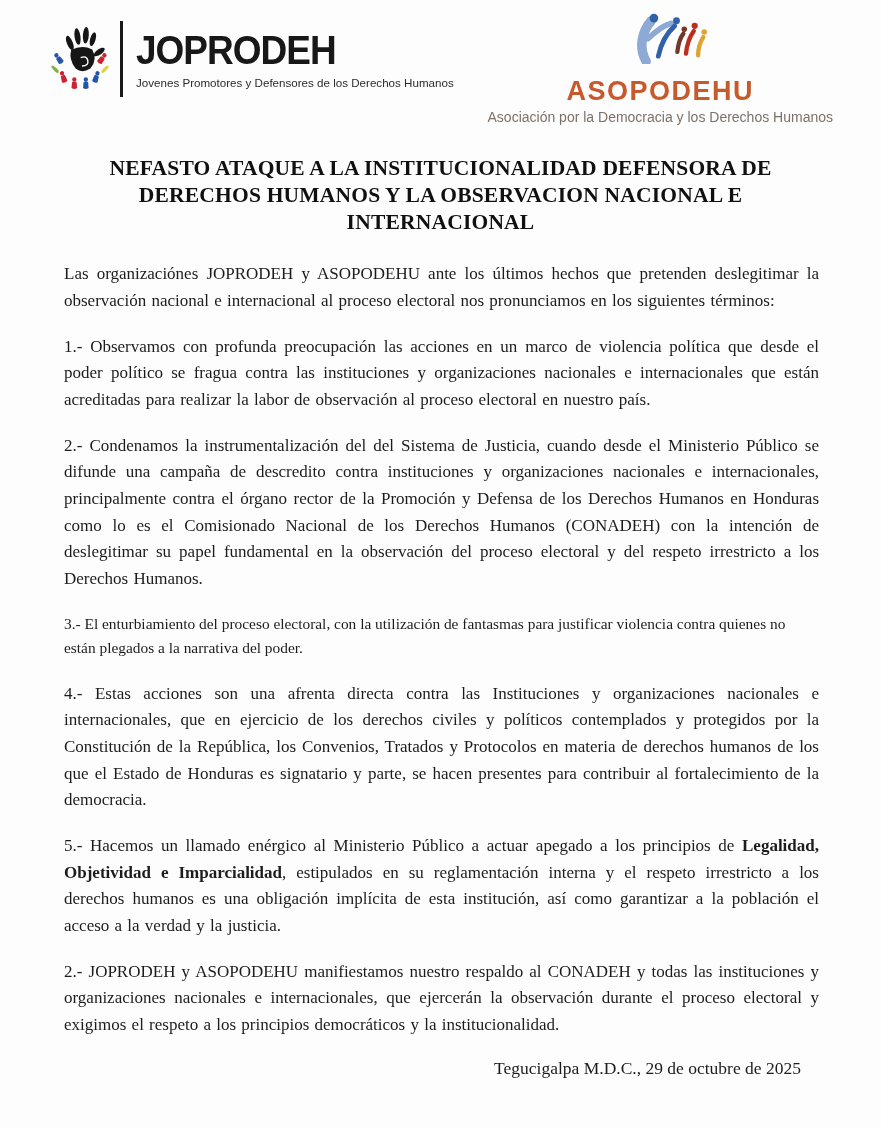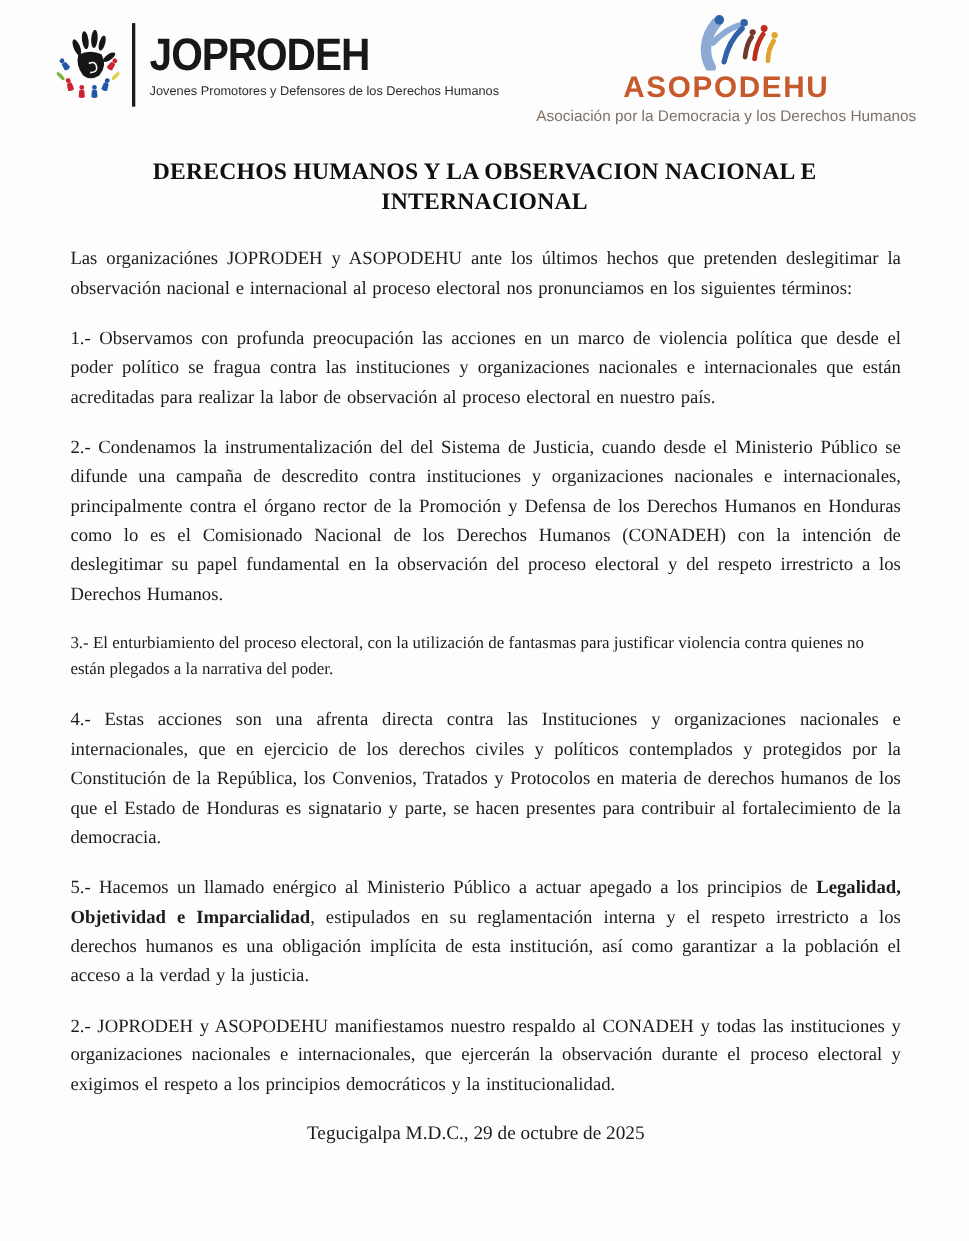--- a/index.html
+++ b/index.html
@@ -27,21 +27,21 @@
     transform:scaleY(1.12);transform-origin:left top;
   }
   .jop-tag{
     font-family:"Liberation Sans", sans-serif;font-size:11.6px;color:#2b2b2b;
     margin-top:10px;white-space:nowrap;
   }
   .aso{display:flex;flex-direction:column;align-items:center;margin-top:-4px;}
   .aso-icon{width:112px;height:52px;}
   .aso-name{
     font-family:"Liberation Sans", sans-serif;font-weight:700;font-size:27px;
-    line-height:1;color:var(--aso_name_orange);letter-spacing:1.5px;margin-top:2px;
+    line-height:1;color:var(--aso_name_orange);letter-spacing:1.5px;margin-top:14px;
   }
   .aso-tag{
     font-family:"Liberation Sans", sans-serif;font-size:14px;
     color:var(--aso_tagline_gray);margin-top:4px;white-space:nowrap;
   }
   
   .title{
     margin:30px 60px 0 60px;text-align:center;font-weight:bold;
     font-size:21.5px;line-height:1.26;color:#101010;letter-spacing:.2px;
   }
@@ -51,21 +51,21 @@
     font-size:17px;line-height:1.57;text-align:justify;margin:0 0 19px 0;
     word-spacing:1px;
   }
   .para.intro{margin-top:25px;}
   .para.small-left{
     font-size:15.4px;line-height:1.55;text-align:left;word-spacing:0;
     margin-bottom:21px;
   }
   .bold-inline{font-weight:bold;}
   .dateline{
-    font-size:17.5px;text-align:center;padding-right:18px;margin-top:6px;
+    font-size:17.5px;text-align:right;padding-right:18px;margin-top:6px;
   }
 </style>
 </head>
 <body>
 
 <div class="page">
 
   <div class="header">
 
     <div class="jop">
@@ -122,20 +122,21 @@
         <path d="M104,50 C104,42 106,35 110,29" fill="none" stroke="var(--aso_gold)" stroke-width="5" stroke-linecap="round"></path>
         <circle cx="111" cy="23" r="3.2" fill="var(--aso_gold)"></circle>
       </svg>
       <div class="aso-name">ASOPODEHU</div>
       <div class="aso-tag">Asociación por la Democracia y los Derechos Humanos</div>
     </div>
 
   </div>
 
   <div class="title">
+    <div>NEFASTO ATAQUE A LA INSTITUCIONALIDAD DEFENSORA DE</div>
     <div>DERECHOS HUMANOS Y LA OBSERVACION NACIONAL E</div>
     <div>INTERNACIONAL</div>
   </div>
 
   <div class="bodytext">
     <p class="para intro">Las organizaciónes JOPRODEH y ASOPODEHU ante los últimos hechos que pretenden deslegitimar la observación nacional e internacional al proceso electoral nos pronunciamos en los siguientes términos:</p>
     <p class="para">1.- Observamos con profunda preocupación las acciones en un marco de violencia política que desde el poder político se fragua contra las instituciones y organizaciones nacionales e internacionales que están acreditadas para realizar la labor de observación al proceso electoral en nuestro país.</p>
     <p class="para">2.- Condenamos la instrumentalización del del Sistema de Justicia, cuando desde el Ministerio Público se difunde una campaña de descredito contra instituciones y organizaciones nacionales e internacionales, principalmente contra el órgano rector de la Promoción y Defensa de los Derechos Humanos en Honduras como lo es el Comisionado Nacional de los Derechos Humanos (CONADEH) con la intención de deslegitimar su papel fundamental en la observación del proceso electoral y del respeto irrestricto a los Derechos Humanos.</p>
     <p class="para small-left">3.- El enturbiamiento del proceso electoral, con la utilización de fantasmas para justificar violencia contra quienes no están  plegados a la narrativa del poder.</p>
     <p class="para"><span>4.- Estas acciones son una afrenta directa contra las Instituciones y organizaciones nacionales e internacionales, que en ejercicio de los derechos civiles y políticos contemplados y protegidos por la Constitución de la República, los Convenios, Tratados y Protocolos en materia de derechos humanos de los que el Estado de Honduras es signatario y parte, se hacen presentes para contribuir al fortalecimiento de la democracia.</span></p>

